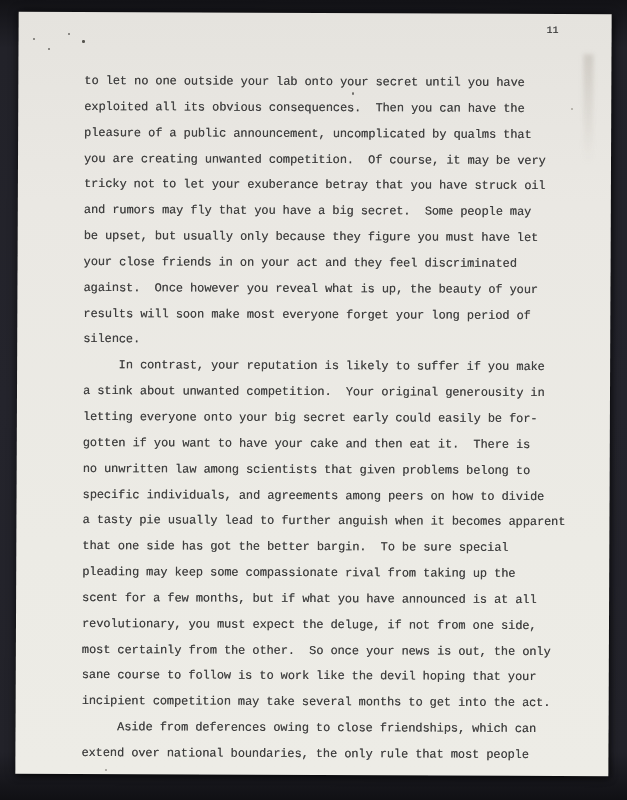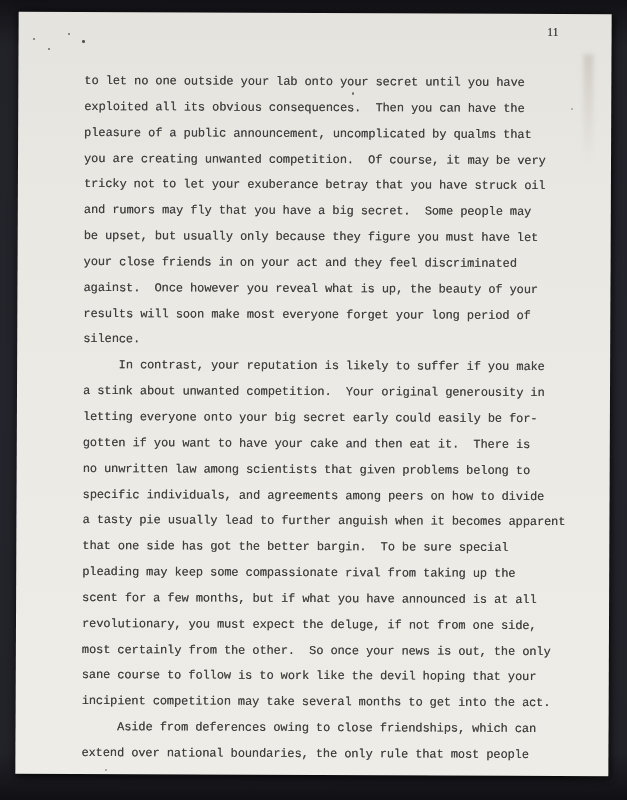--- a/index.html
+++ b/index.html
@@ -26,22 +26,22 @@
     top: 40px;
     width: 10px;
     height: 110px;
     background: linear-gradient(180deg, rgba(150,140,128,0.28), rgba(160,152,140,0.12) 60%, rgba(160,152,140,0));
     filter: blur(2px);
   }
   .page-number {
     position: absolute;
     top: 11px;
     right: 53px;
-    font-family: Liberation Serif, serif;
-    font-size: 12px;
+    font-family: Liberation Mono, monospace;
+    font-size: 10px;
     color: #3b3b3b;
     text-shadow: 0.2px 0 0 rgba(59,59,59,0.55);
   }
   .body-text {
     position: absolute;
     top: 57px;
     left: 66px;
     width: 510px;
   }
   .line {

